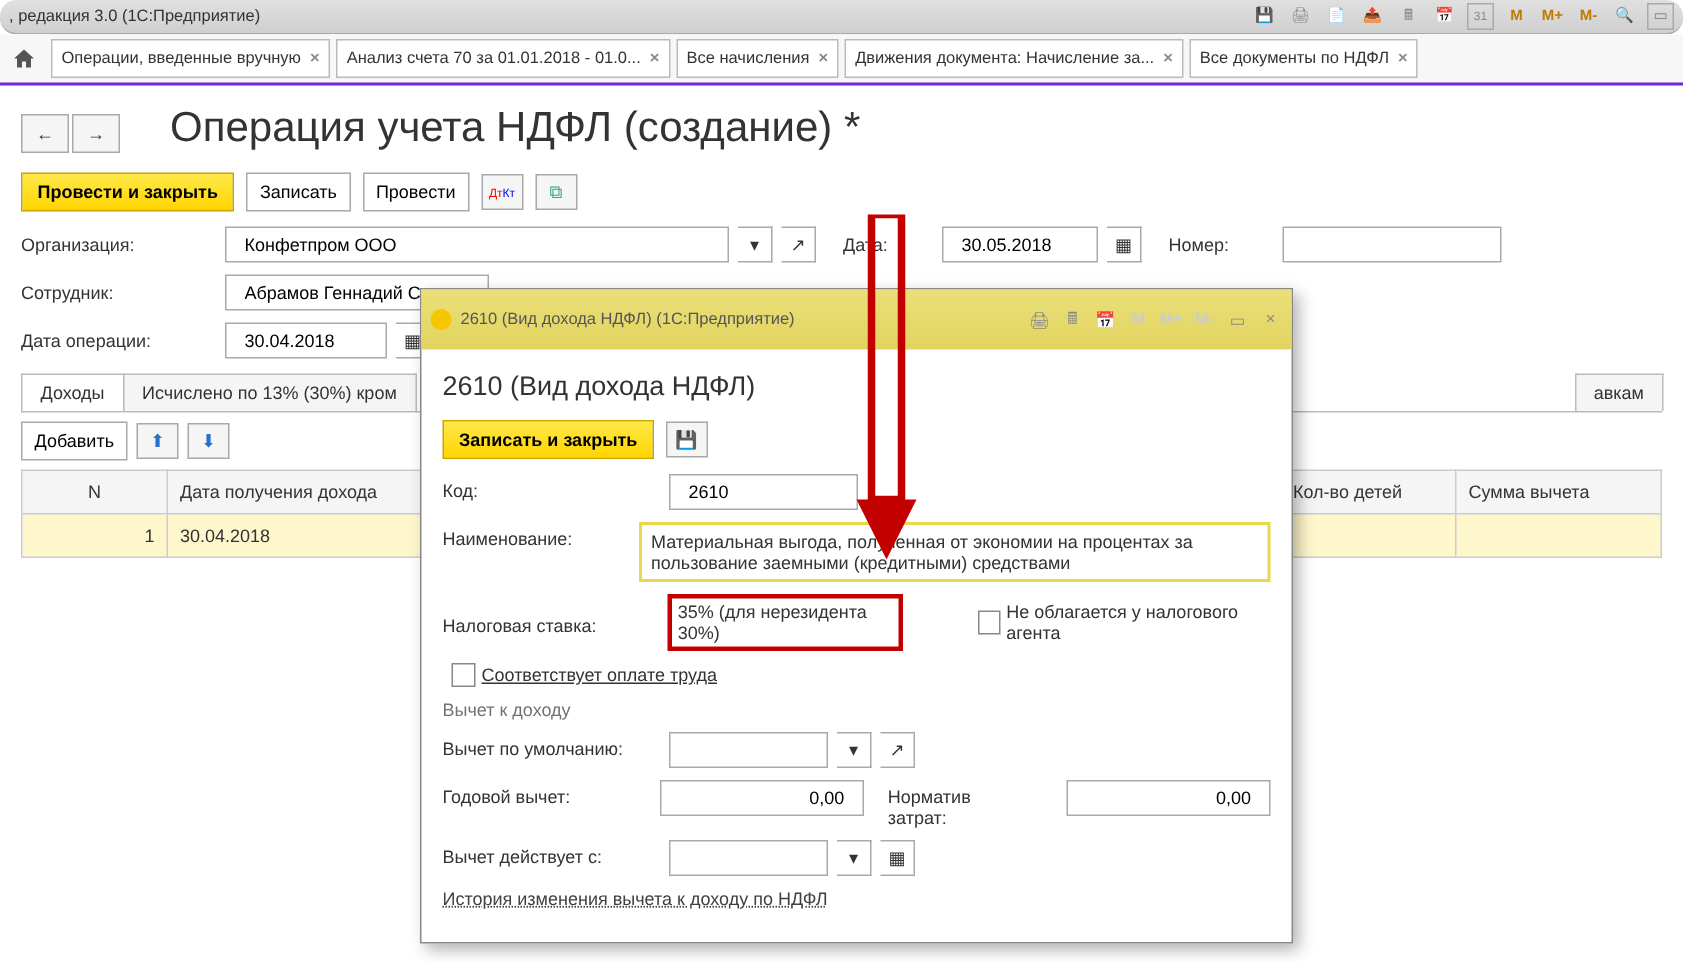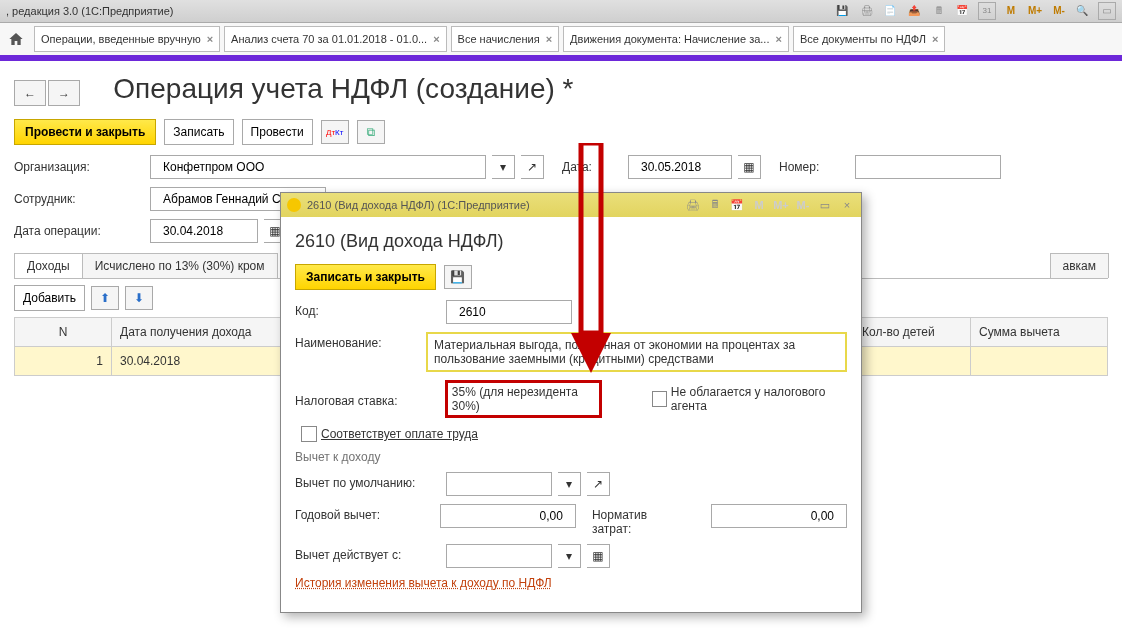--- a/index.html
+++ b/index.html
@@ -18,37 +18,38 @@
     background: linear-gradient(#e0e0e0, #cfcfcf);
     border-bottom: 1px solid #aaa;
     height: 22px;
     line-height: 22px;
     padding: 0 6px;
     font-size: 11px;
     color: #333;
     display: flex;
     justify-content: space-between;
     align-items: center;
+    border-radius: 11px;
   }
   .title-bar .icons {
     display: flex;
     gap: 6px;
     align-items: center;
     color: #888;
   }
   .title-bar .icons span {
     width: 16px; height: 16px;
     display: inline-flex; align-items: center; justify-content: center;
     font-size: 10px;
     border: 1px solid transparent;
   }
   .mtxt { font-weight: bold; color: #bf7b00; font-size: 11px; }
   .tabs {
     background: #f7f7f7;
-    border-bottom: 6px solid #6d28d9;
+    border-bottom: 2px solid #6d28d9;
     height: 32px;
     display: flex;
     align-items: center;
     padding: 0 6px;
     gap: 4px;
   }
   .tabs .home-icon {
     width: 20px; height: 20px;
     display: inline-flex; align-items: center; justify-content: center;
     margin-right: 4px;
@@ -195,21 +196,21 @@
     top: 192px;
     left: 280px;
     width: 580px;
     background: #fff;
     border: 1px solid #888;
     box-shadow: 4px 4px 10px rgba(0,0,0,0.3);
     z-index: 10;
   }
   .dialog-title {
     background: linear-gradient(#eadf7a, #e2d45f);
-    height: 24px;
+    height: 40px;
     display: flex;
     align-items: center;
     padding: 0 6px;
     font-size: 11px;
     color: #555;
     justify-content: space-between;
   }
   .dialog-title .left { display:flex; align-items:center; gap:6px;}
   .dialog-title .right { display:flex; align-items:center; gap:6px; color:#888;}
   .dialog-title .right span { width:16px; height:16px; display:inline-flex; align-items:center; justify-content:center; font-size:11px;}
@@ -226,21 +227,21 @@
     align-items: flex-start;
     margin-bottom: 8px;
     gap: 6px;
   }
   .d-row label {
     width: 125px;
     font-size: 12px;
     padding-top: 4px;
   }
   .green-link {
-    color: #c2410c;
+    color: #404040;
     text-decoration: underline dotted;
     cursor: pointer;
     font-size: 12px;
   }
   .green-text { color: #737373; font-size: 12px;}
   .highlight-yellow {
     border: 2px solid #e8d84a;
     padding: 4px 6px;
     font-size: 12px;
   }

